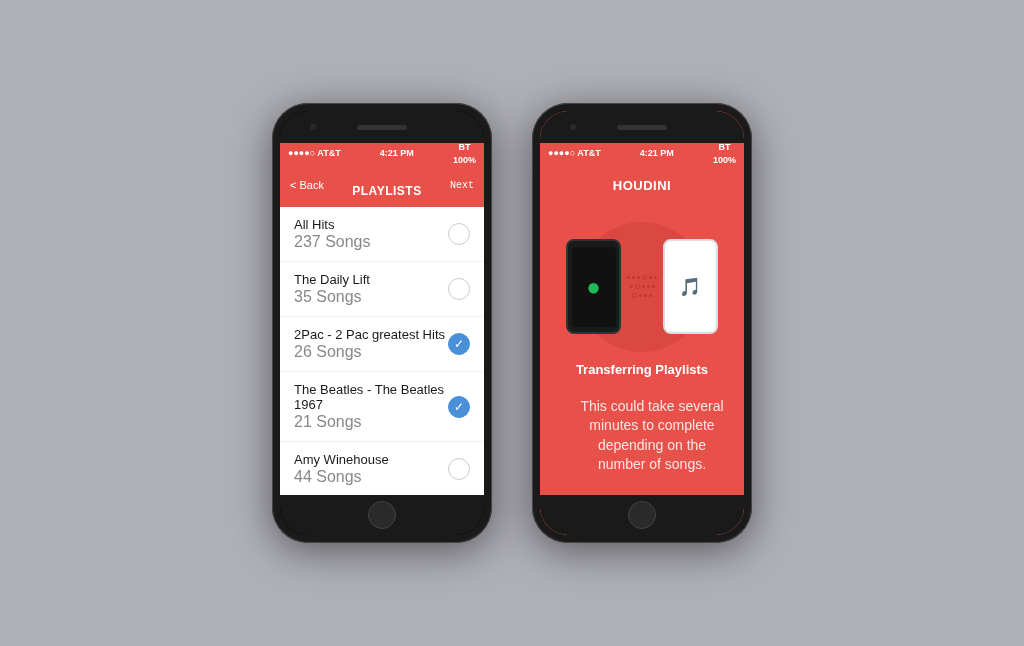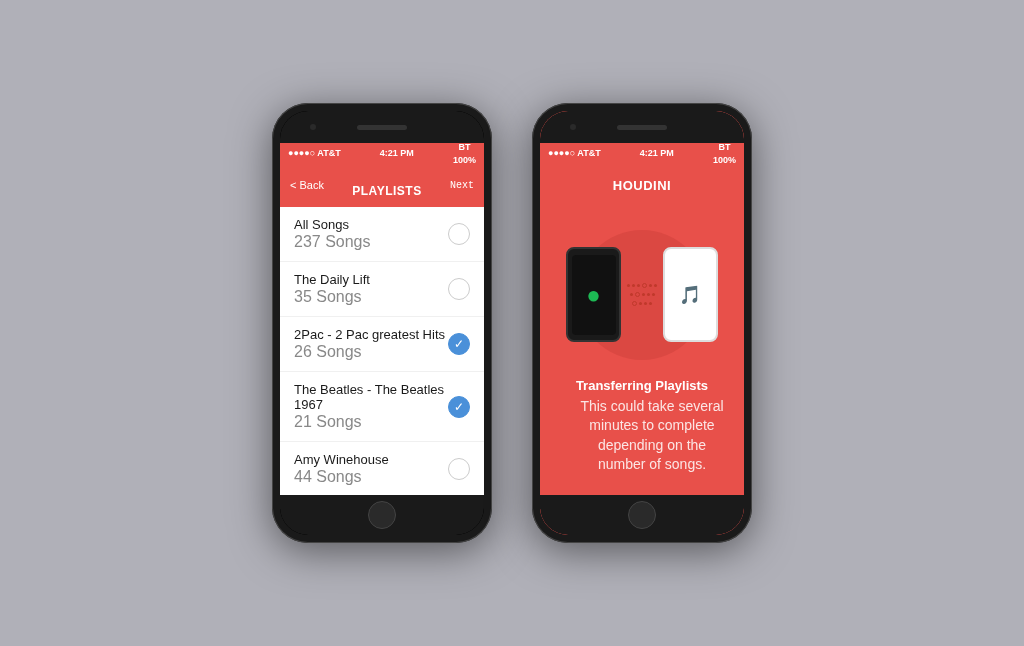--- a/index.html
+++ b/index.html
@@ -279,21 +279,21 @@
       z-index: 1;
     }
     .houdini-text {
       text-align: center;
       padding: 5px 0;
     }
     .houdini-title {
       color: white;
       font-size: 13px;
       font-weight: 700;
-      margin-bottom: 4px;
+      margin-bottom: 20px;
     }
     .houdini-subtitle {
       color: rgba(255,255,255,0.85);
       font-size: 14px;
       line-height: 1.4;
       margin-left: 20px;
     }
   </style>
 </head>
 <body>
@@ -316,21 +316,21 @@
       </div>
       <div class="nav-bar">
         <span class="nav-back">&lt; Back</span>
         <span class="nav-title">PLAYLISTS</span>
         <span class="nav-next">Next</span>
       </div>
       <div class="playlist-list">
 
       <div class="playlist-item">
             <div class="playlist-info">
-              <div class="playlist-name">All Songs</div>
+              <div class="playlist-name">All Hits</div>
               <div class="playlist-count">237 Songs</div>
             </div>
             <div class="check-circle"></div>
           </div>
           <div class="playlist-item">
             <div class="playlist-info">
               <div class="playlist-name">The Daily Lift</div>
               <div class="playlist-count">35 Songs</div>
             </div>
             <div class="check-circle"></div>

